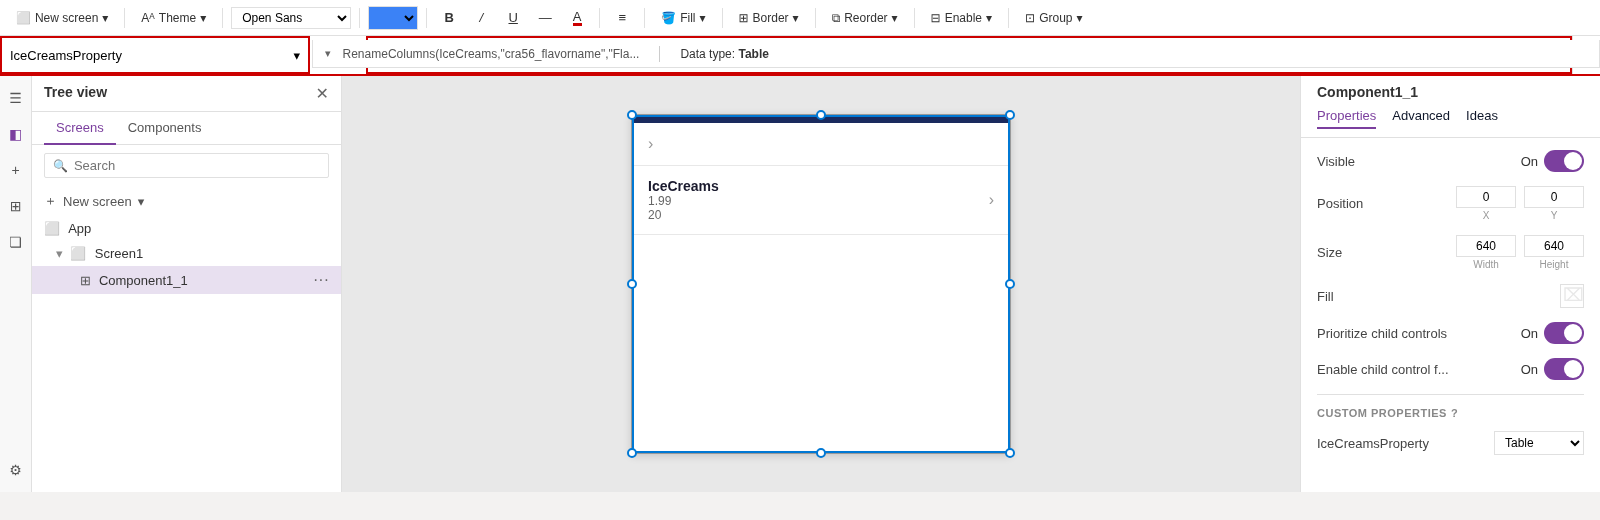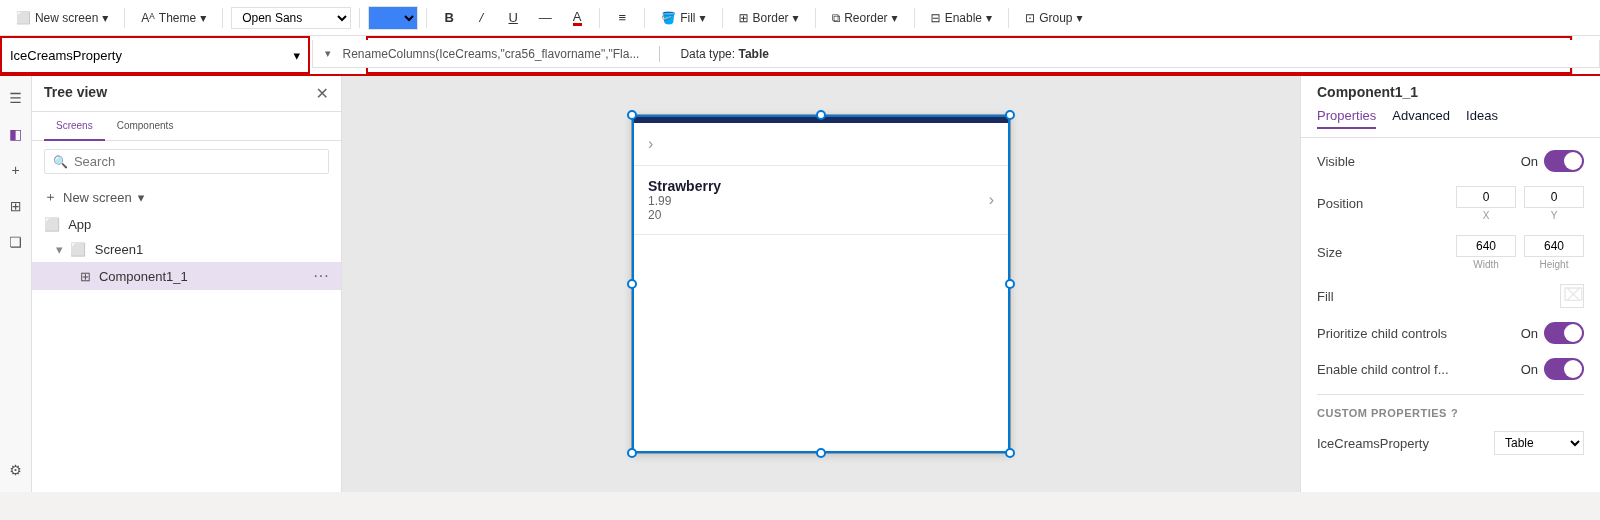--- a/index.html
+++ b/index.html
@@ -211,21 +211,21 @@
       font-size: 16px;
     }
     .tree-tabs {
       display: flex;
       border-bottom: 1px solid #e0e0e0;
       padding: 0 12px;
     }
     .tree-tab {
       padding: 8px 12px;
       cursor: pointer;
-      font-size: 10px;
+      font-size: 13px;
       color: #555;
       border-bottom: 2px solid transparent;
       margin-bottom: -1px;
       text-align: right;
     }
     .tree-tab.active {
       color: #7b3f9e;
       border-bottom: 2px solid #7b3f9e;
       font-weight: 500;
     }
@@ -647,21 +647,21 @@
 
       <div class="list-container">
         <div class="list-header-bar"></div>
 
         <div class="list-item-row">
           <div class="list-item-chevron">›</div>
         </div>
 
         <div class="list-item-row">
           <div class="list-item-left">
-            <div class="list-item-name">Strawberry</div>
+            <div class="list-item-name">IceCreams</div>
             <div class="list-item-sub">1.99</div>
             <div class="list-item-sub">20</div>
           </div>
           <div class="list-item-chevron">›</div>
         </div>
       </div>
     </div>
   </div>
 
   <div class="right-panel">

